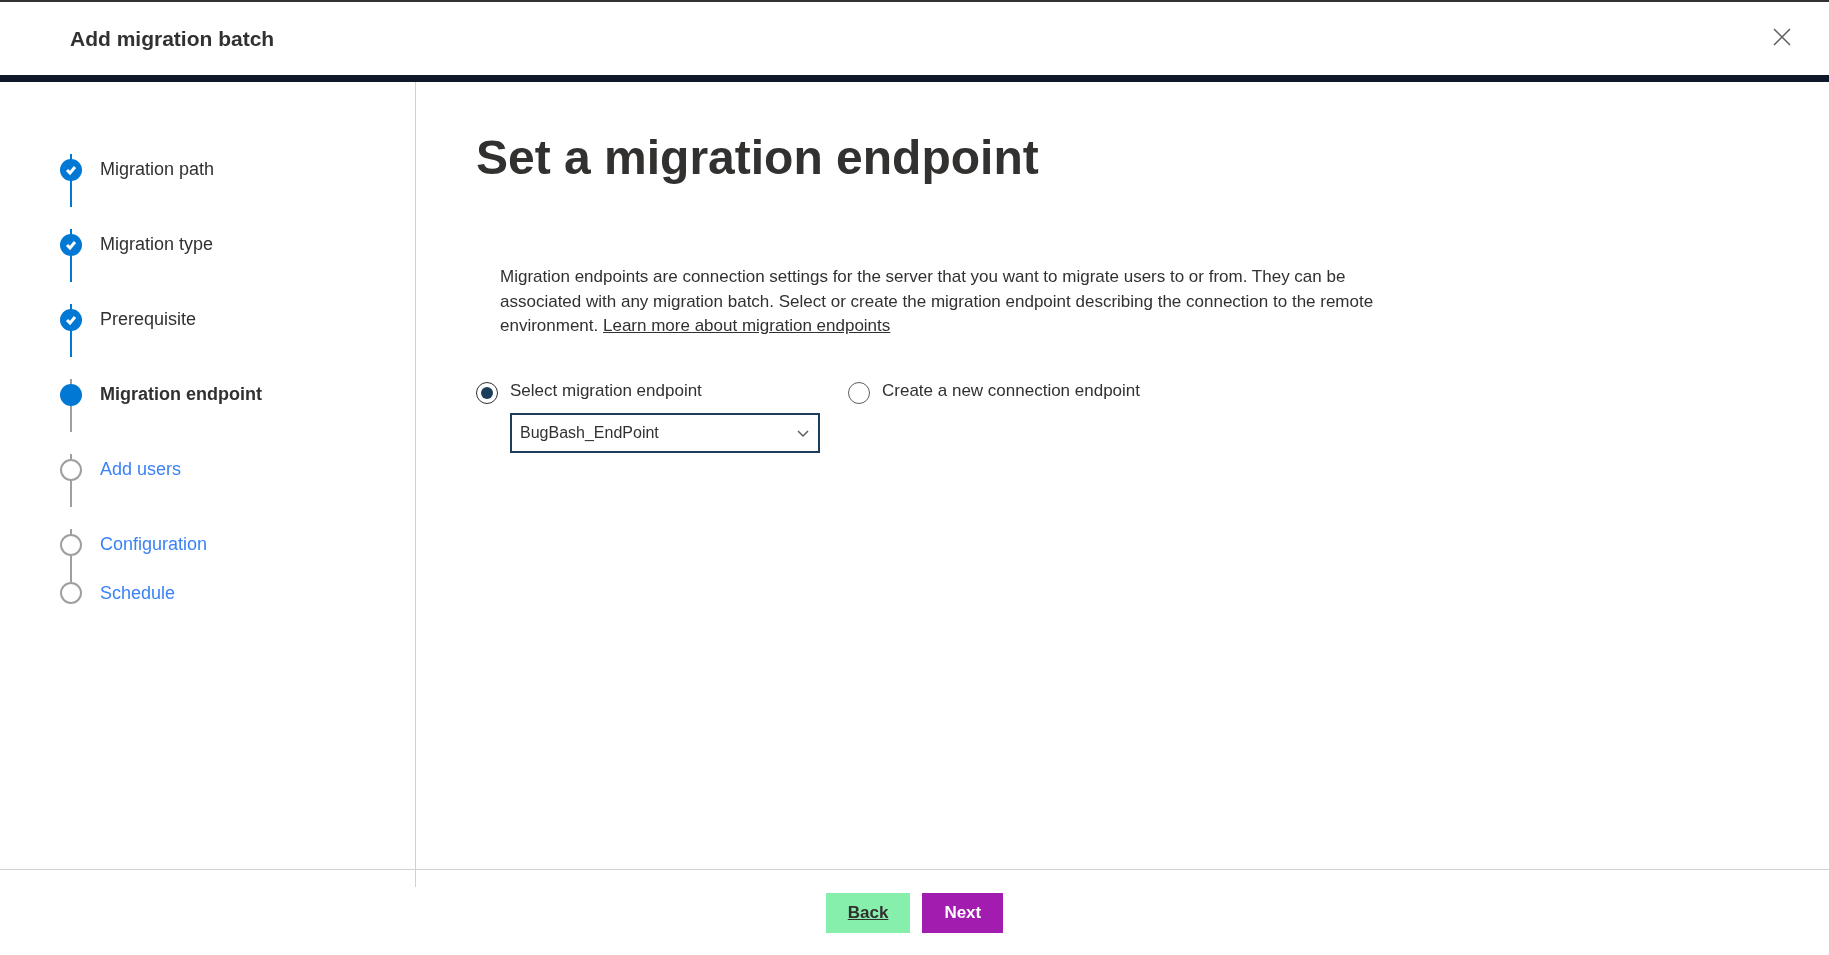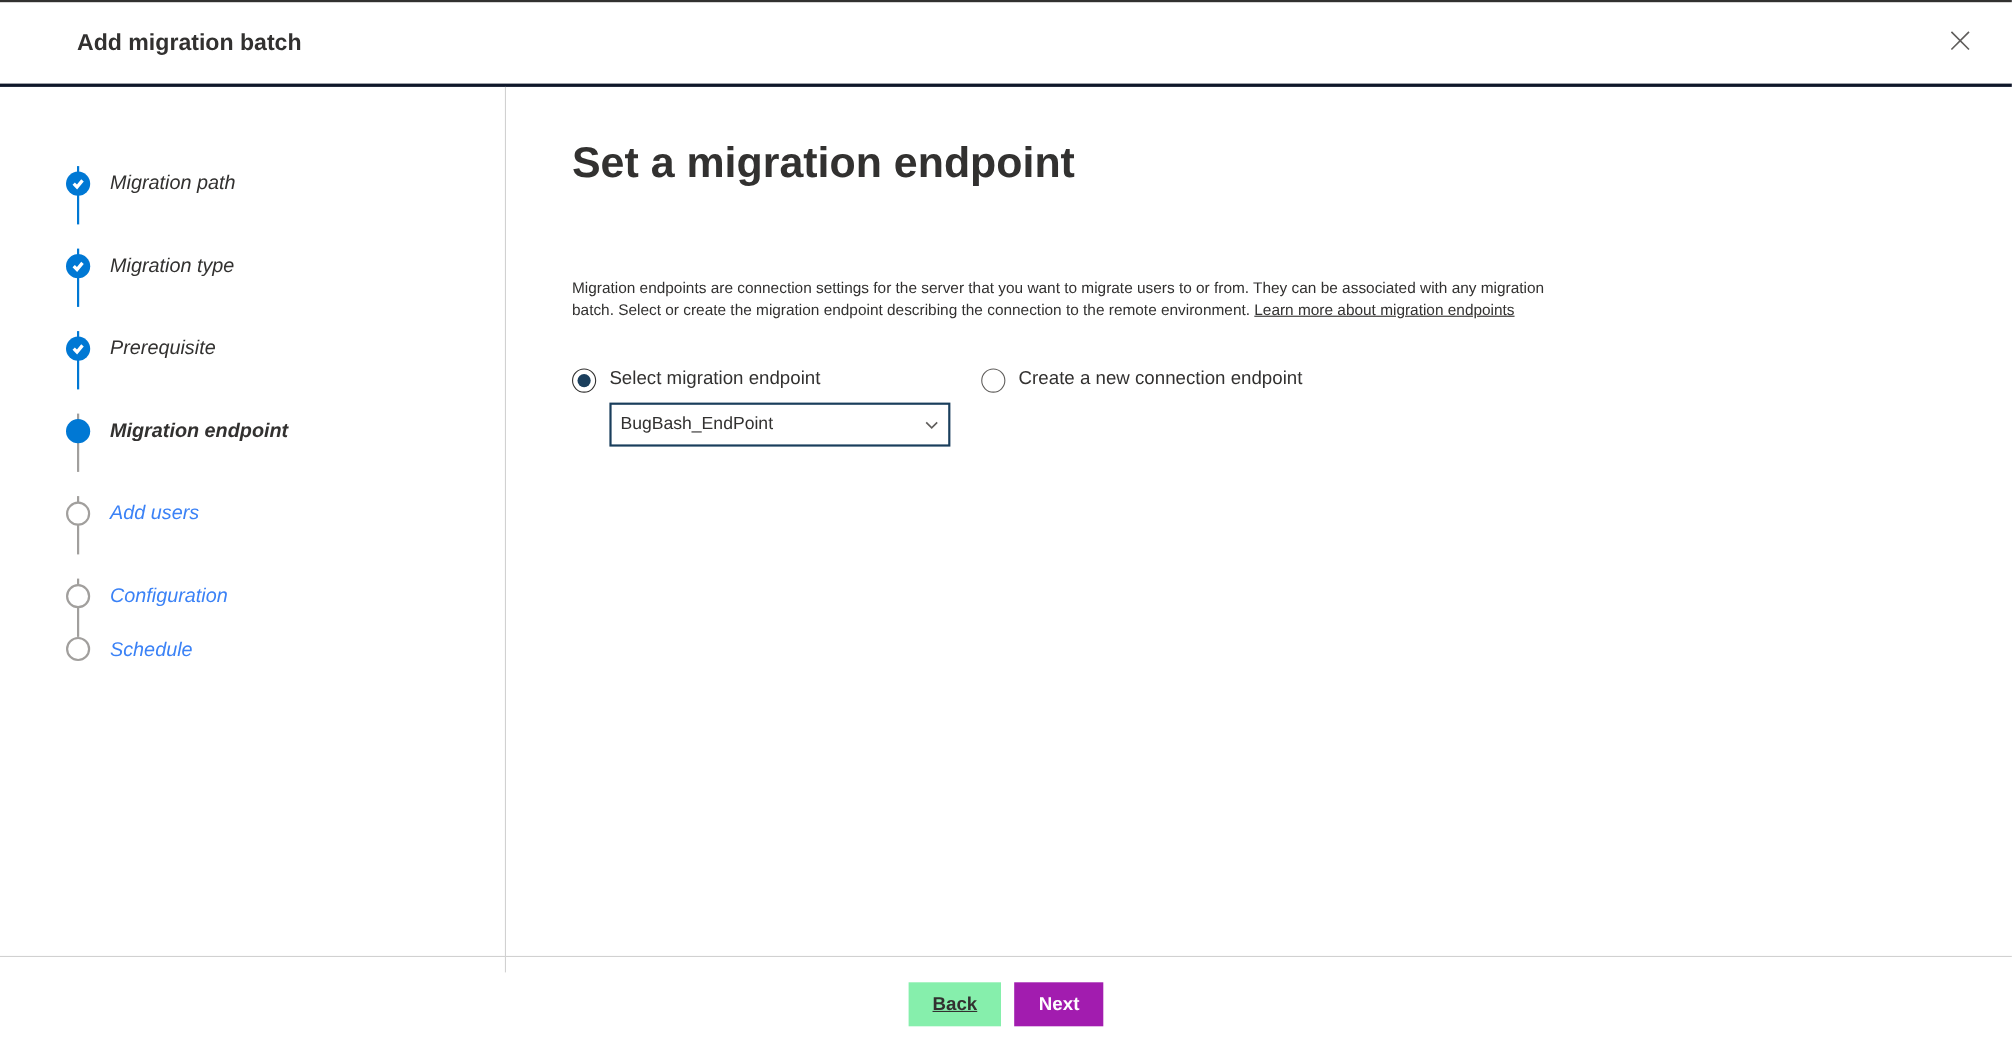--- a/index.html
+++ b/index.html
@@ -16,21 +16,21 @@
       overflow: hidden;
       position: relative;
     }
     .top-border {
       height: 2px;
       background: #323130;
       width: 100%;
     }
     .header {
       padding: 18px 70px 18px 70px;
-      border-bottom: 3px solid #0f172a;
+      border-bottom: 7px solid #0f172a;
       display: flex;
       justify-content: space-between;
       align-items: center;
     }
     .header-title {
       font-size: 21px;
       font-weight: 600;
       color: #323130;
     }
     .close-btn {
@@ -45,24 +45,23 @@
       width: 18px;
       height: 18px;
       stroke: #605e5c;
       stroke-width: 1.5;
     }
     .body {
       display: flex;
       height: calc(100% - 64px - 86px);
     }
     .sidebar {
-      width: 460px;
+      width: 416px;
       border-right: 1px solid #d1d1d1;
       padding: 50px 0 0 60px;
-      font-style: italic;
     }
     .steps {
       list-style: none;
       position: relative;
     }
     .step {
       display: flex;
       align-items: center;
       position: relative;
       height: 75px;
@@ -121,31 +120,32 @@
       font-weight: 700;
     }
     .step-label.pending {
       color: #3b82f6;
     }
     .main {
       flex: 1;
       padding: 48px 90px 0 60px;
     }
     .page-title {
-      font-size: 39px;
+      font-size: 48px;
       font-weight: 700;
       color: #323130;
       margin-bottom: 80px;
     }
     .description {
-      font-size: 14px;
+      font-size: 17px;
       line-height: 1.45;
       color: #323130;
       max-width: 900px;
       margin-bottom: 42px;
+      margin-left: 24px;
     }
     .description a {
       color: #323130;
       text-decoration: underline;
     }
     .radio-group {
       display: flex;
       gap: 28px;
     }
     .radio-option {

